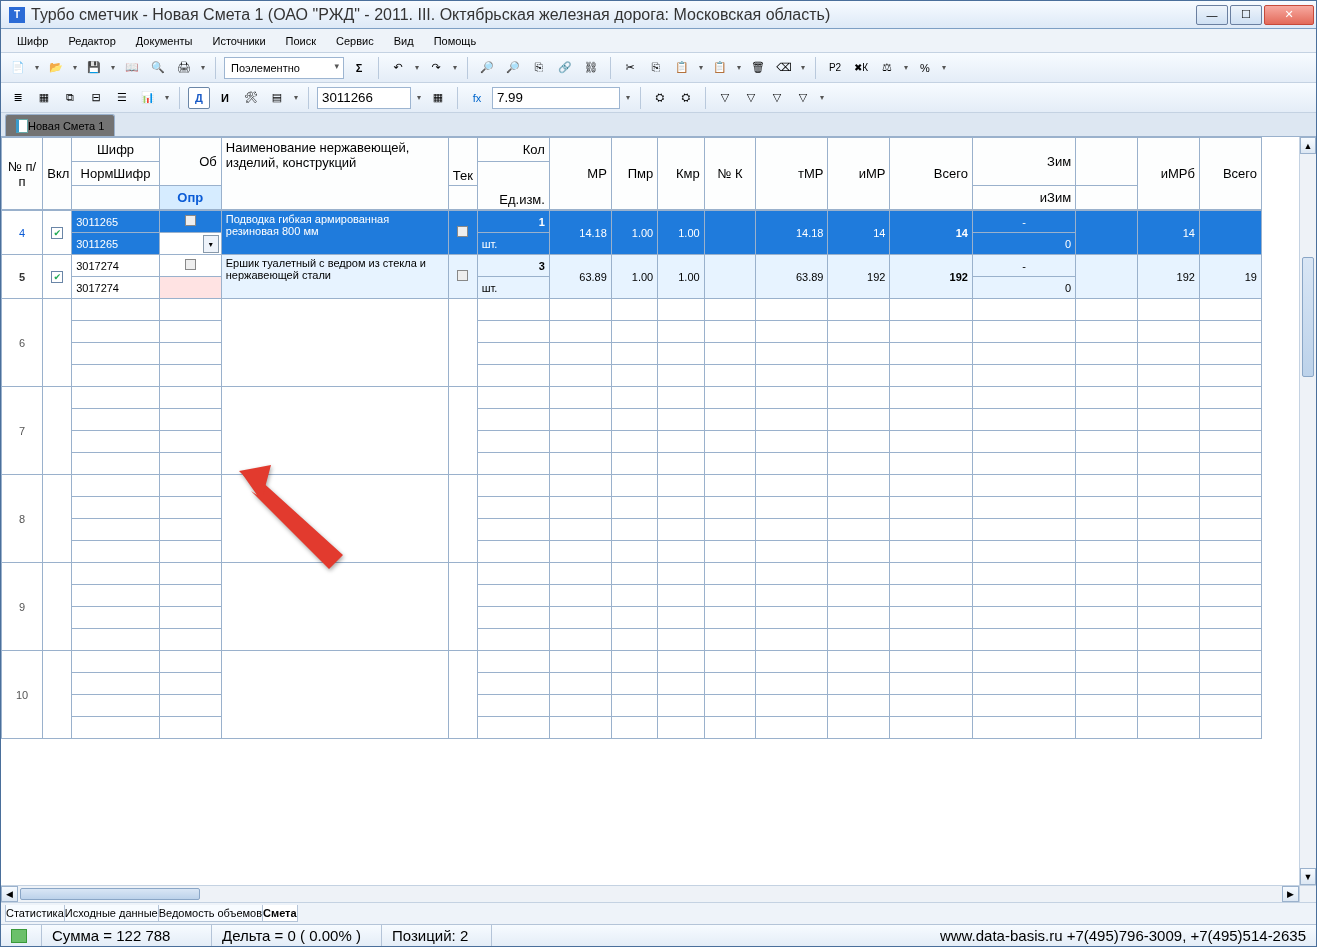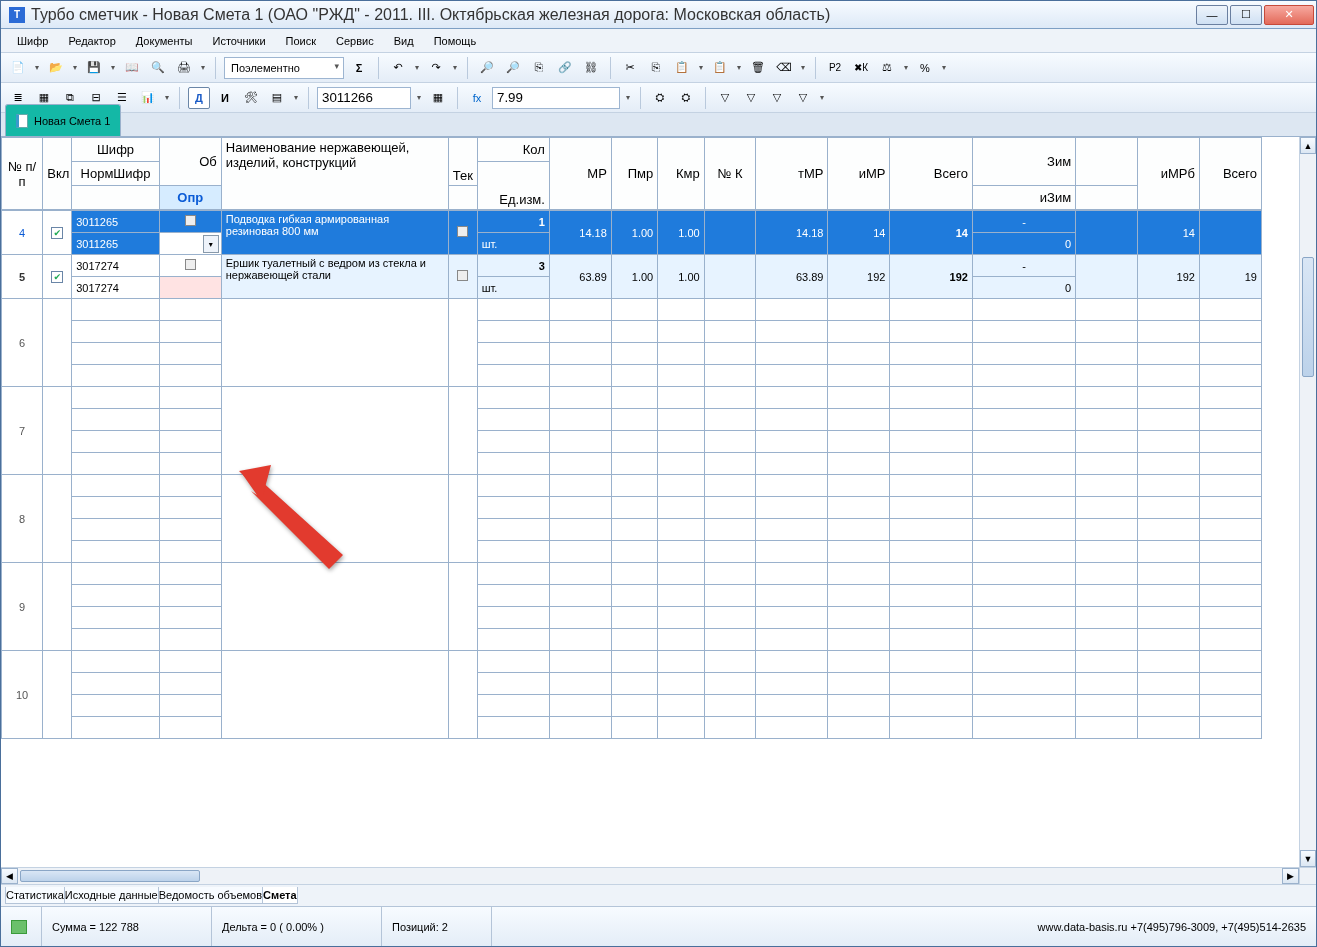--- a/index.html
+++ b/index.html
@@ -20,21 +20,21 @@
   .tb-btn { width:22px; height:22px; border:1px solid transparent; display:flex; align-items:center; justify-content:center; border-radius:2px; }
   .tb-sep { width:1px; height:22px; background:#b9c9dc; margin:0 4px; }
   .tb-dropdown { height:22px; border:1px solid #9db5d1; background:#fff; padding:0 18px 0 6px; display:flex; align-items:center; position:relative; min-width:80px;}
   .tb-dropdown::after { content:"▾"; position:absolute; right:4px; top:3px; font-size:9px; color:#555;}
   .tb-input { height:22px; border:1px solid #9db5d1; background:#fff; padding:0 4px; }
   .mini-drop { width:8px; height:22px; display:flex; align-items:center; justify-content:center; font-size:8px; color:#555;}
   
   .context-row { height:20px; background:#eef3f9; border-bottom:1px solid #c4d2e2; display:flex; align-items:center; padding:0 8px; font-size:11px; color:#333;}
   
   .doctabs { height:24px; background:#dde7f2; border-bottom:1px solid #9ab1cc; display:flex; align-items:flex-end; padding:0 4px; }
-  .doctab { height:32px; background:#14b8a6; border:1px solid #9ab1cc; border-bottom:none; border-radius:3px 3px 0 0; padding:2px 10px; display:flex; align-items:center; gap:6px;}
+  .doctab { height:22px; background:#737373; border:1px solid #9ab1cc; border-bottom:none; border-radius:3px 3px 0 0; padding:2px 10px; display:flex; align-items:center; }
   .doctab .doc-icon { width:12px; height:14px; background:#fff; border:1px solid #6aa; border-left:3px solid #3a9acb;}
   
   .main { flex:1; display:flex; background:#fff; overflow:hidden;}
   .grid-wrap { flex:1; position:relative; overflow:hidden; }
   
   table.hdr { border-collapse:collapse; table-layout:fixed; width:1261px; }
   table.hdr th, table.body td { border:1px solid #9ab1cc; padding:2px 4px; font-weight:normal; }
   table.hdr th { background:#fdfefe; height:24px; font-size:13px; vertical-align:middle;}
   table.hdr .sub th { height:24px; }
   .hdr .opr { color:#0a5bd6; font-weight:bold; background:#d6ecff;}
@@ -63,21 +63,21 @@
   .hscroll { flex:1; background:#eef2f7; border-top:1px solid #c4d2e2; display:flex; position:relative;}
   .hscroll .arrow { width:17px; }
   .hscroll .track { flex:1; position:relative; }
   .hscroll .thumb { position:absolute; top:2px; bottom:2px; left:2px; width:180px; background:linear-gradient(#d9e6f5,#bcd2ea); border:1px solid #8aa6c6; border-radius:2px;}
   .hscroll-corner { width:17px; background:#eef2f7; border-top:1px solid #c4d2e2; border-left:1px solid #c4d2e2;}
   
   .bottom-tabs { height:22px; background:#eef3f9; border-top:1px solid #c4d2e2; display:flex; align-items:center; padding:0 4px; gap:0; font-size:11px;}
   .bottom-tab { padding:2px 0; border:1px solid #b4c4d8; border-top:none; background:#f7fbff; margin-right:-1px;}
   .bottom-tab.active { background:#fff; font-weight:bold;}
   
-  .statusbar { height:40px; background:linear-gradient(#f7fbff,#e4edf7); border-top:1px solid #b4c4d8; display:flex; align-items:center; font-size:11px;}
+  .statusbar { height:22px; background:linear-gradient(#f7fbff,#e4edf7); border-top:1px solid #b4c4d8; display:flex; align-items:center; font-size:15px;}
   .status-seg { padding:0 10px; border-right:1px solid #b4c4d8; height:100%; display:flex; align-items:center;}
   .status-ico { width:16px; height:14px; background:#6bc06b; border:1px solid #3a9a3a; margin-right:4px;}
   .status-right { margin-left:auto; padding:0 10px;}
   
   .arrow-ann { position:absolute; left:232px; top:328px; width:120px; height:110px; pointer-events:none;}
   .arrow-ann svg { filter: drop-shadow(1px 2px 2px rgba(0,0,0,.35));}
   
   .rownum { color:#555; }
 </style>
 </head>

